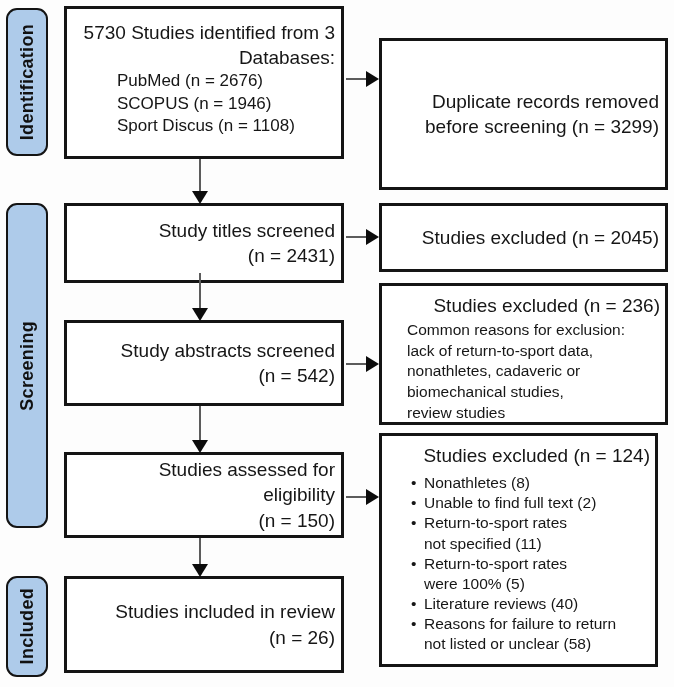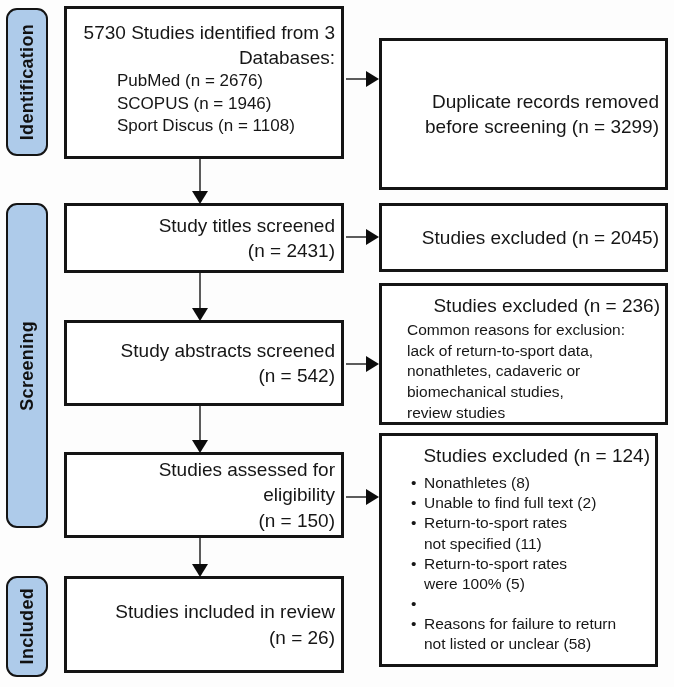--- a/index.html
+++ b/index.html
@@ -122,21 +122,21 @@
       <div class="box-text">5730 Studies identified from 3
 Databases:</div>
       <div class="sources">
         <div class="source-line">PubMed (n = 2676)</div>
         <div class="source-line">SCOPUS (n = 1946)</div>
         <div class="source-line">Sport Discus (n = 1108)</div>
       </div>
     </div>
   </div>
 
-  <div class="fbox vcenter" style="left:64px; top:203px; width:280px; height:70px;">
+  <div class="fbox vcenter" style="left:64px; top:203px; width:280px; height:80px;">
     <div class="box-text">Study titles screened
 (n = 2431)</div>
   </div>
 
   <div class="fbox vcenter" style="left:64px; top:320px; width:280px; height:86px;">
     <div class="box-text">Study abstracts screened
 (n = 542)</div>
   </div>
 
   <div class="fbox vcenter" style="left:64px; top:452px; width:280px; height:86px;">
@@ -186,20 +186,21 @@
           <span class="bullet-text">Return-to-sport rates
 not specified (11)</span>
         </div>
         <div class="bullet-item">
           <span class="bullet-marker">•</span>
           <span class="bullet-text">Return-to-sport rates
 were 100% (5)</span>
         </div>
         <div class="bullet-item">
           <span class="bullet-marker">•</span>
+          <span class="bullet-text">Literature reviews (40)</span>
         </div>
         <div class="bullet-item">
           <span class="bullet-marker">•</span>
           <span class="bullet-text">Reasons for failure to return
 not listed or unclear (58)</span>
         </div>
       </div>
     </div>
   </div>
 

